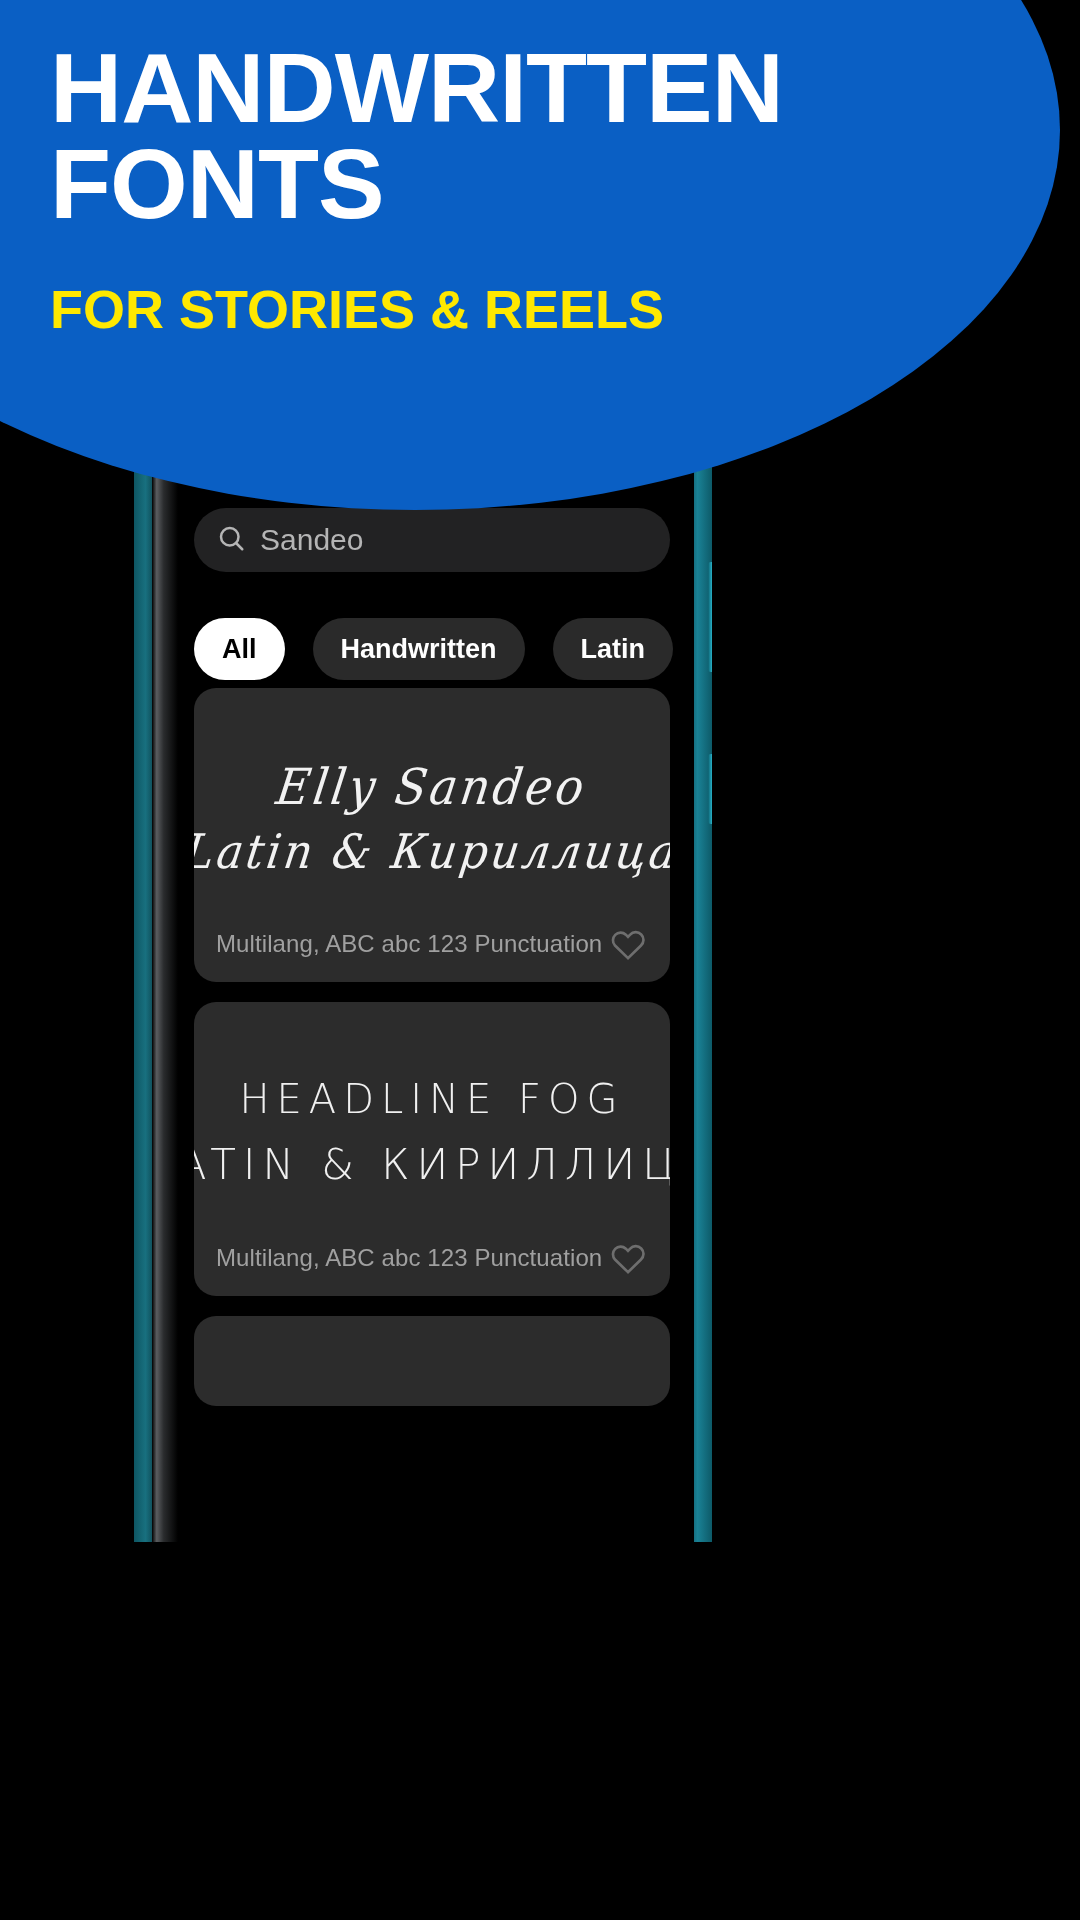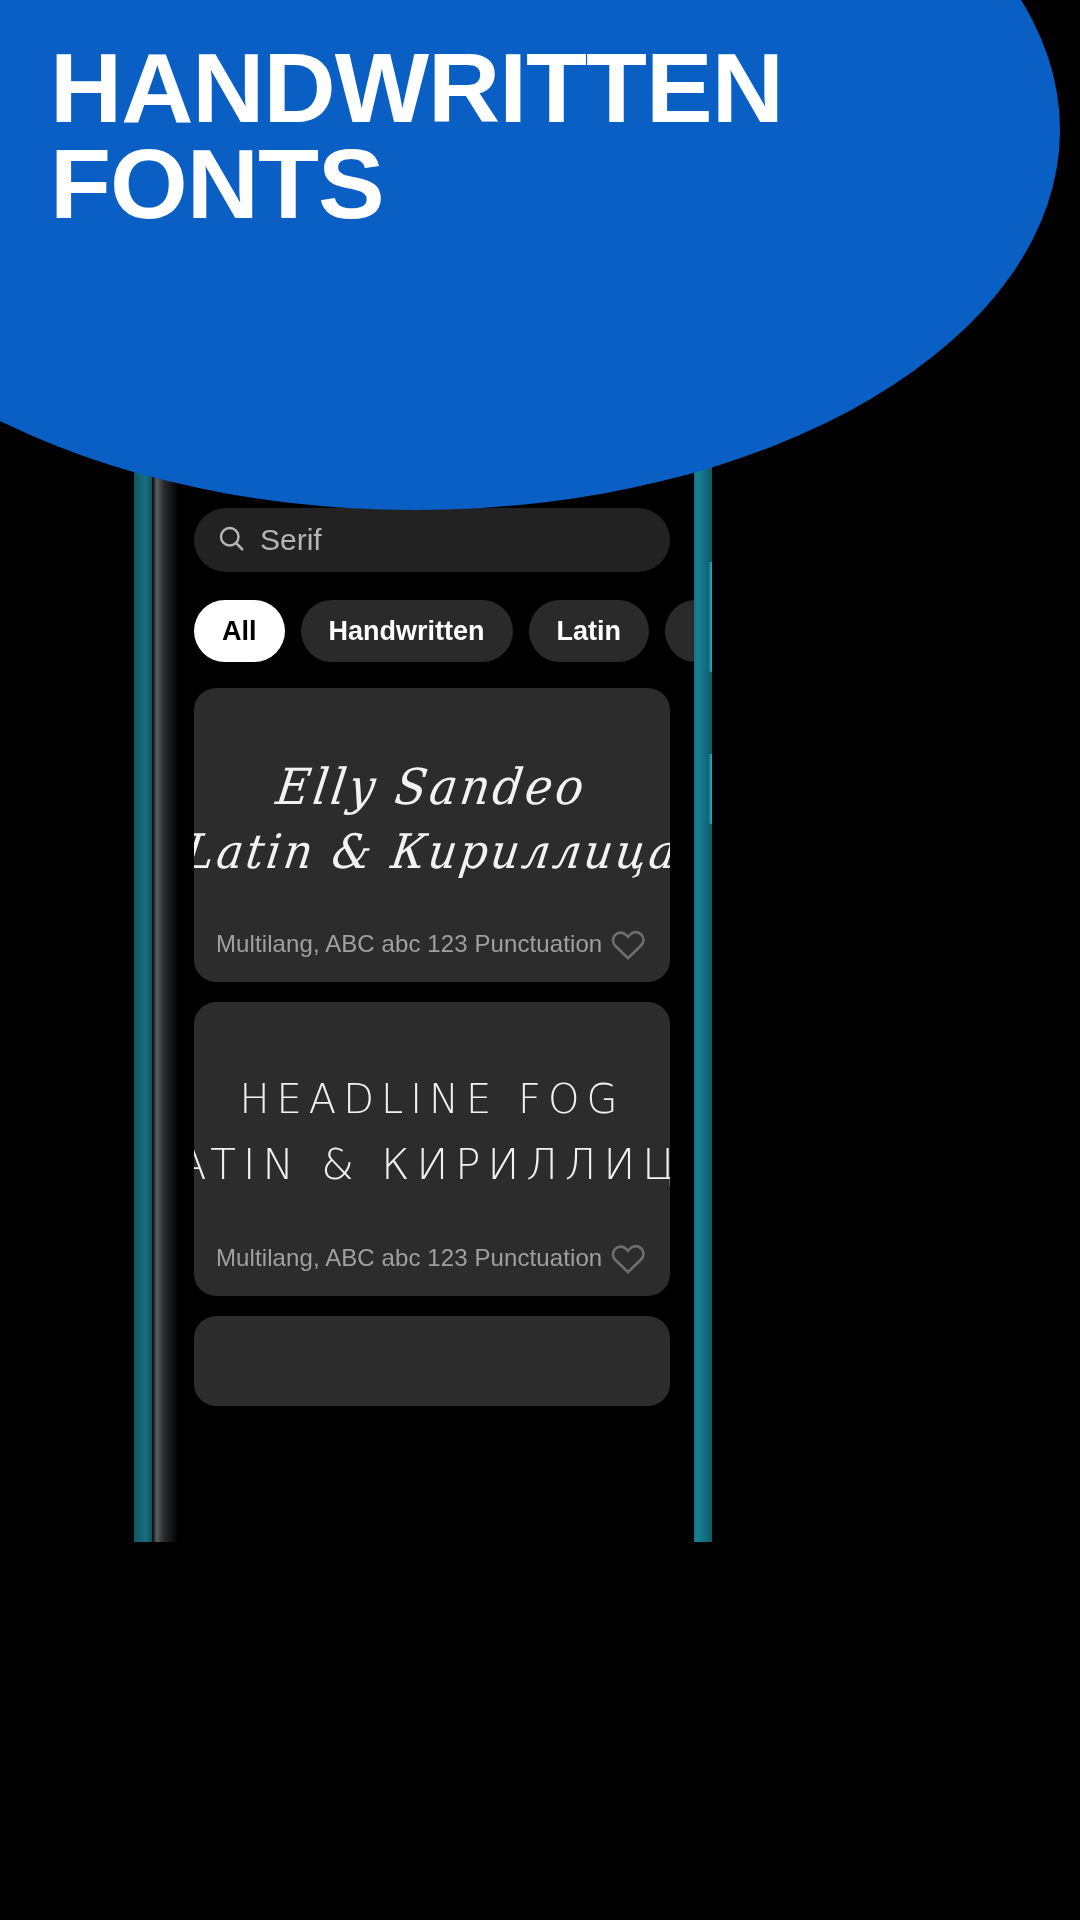--- a/index.html
+++ b/index.html
@@ -148,22 +148,22 @@
     padding:0 22px;
     gap:14px;
     z-index:11;
   }
   .search-bar svg{ width:30px; height:30px; flex:0 0 auto;}
   .search-ph{ color:#b5b5b5; font-size:30px; }
 
   
   .chips{
     position:absolute;
-    left:42px; right:0; top:232px;
-    display:flex; gap:16px;
+    left:42px; right:0; top:250px;
+    display:flex; gap:28px;
     z-index:11;
   }
   .chip{
     height:62px;
     border-radius:31px;
     background:#2a2a2a;
     color:#ffffff;
     font-size:27px;
     font-weight:bold;
     display:flex; align-items:center; justify-content:center;
@@ -280,21 +280,21 @@
         </div>
       </div>
 
       <div class="search-bar">
         <span>
           <svg viewBox="0 0 24 24" fill="none" stroke="#b5b5b5" stroke-width="2" stroke-linecap="round">
             <circle cx="11" cy="11" r="7"></circle>
               <line x1="16.2" y1="16.2" x2="21" y2="21"></line>
           </svg>
         </span>
-        <span class="search-ph" id="search-ph">Serif</span>
+        <span class="search-ph" id="search-ph">Sandeo</span>
       </div>
 
       <div class="chips">
         <div class="chip active">All</div>
         <div class="chip">Handwritten</div>
         <div class="chip">Latin</div>
         <div class="chip">HEADLINE</div>
 
       </div>
 
@@ -346,14 +346,15 @@
       <div class="edge-gloss"></div>
 
     </div>
   </div>
 </div>
 
 <div class="promo-banner">
   <div class="promo-inner">
     <div class="promo-title">HANDWRITTEN</div>
     <div class="promo-title">FONTS</div>
+    <div class="promo-sub">FOR STORIES &amp; REELS</div>
   </div>
 </div>
 
 </body></html>

